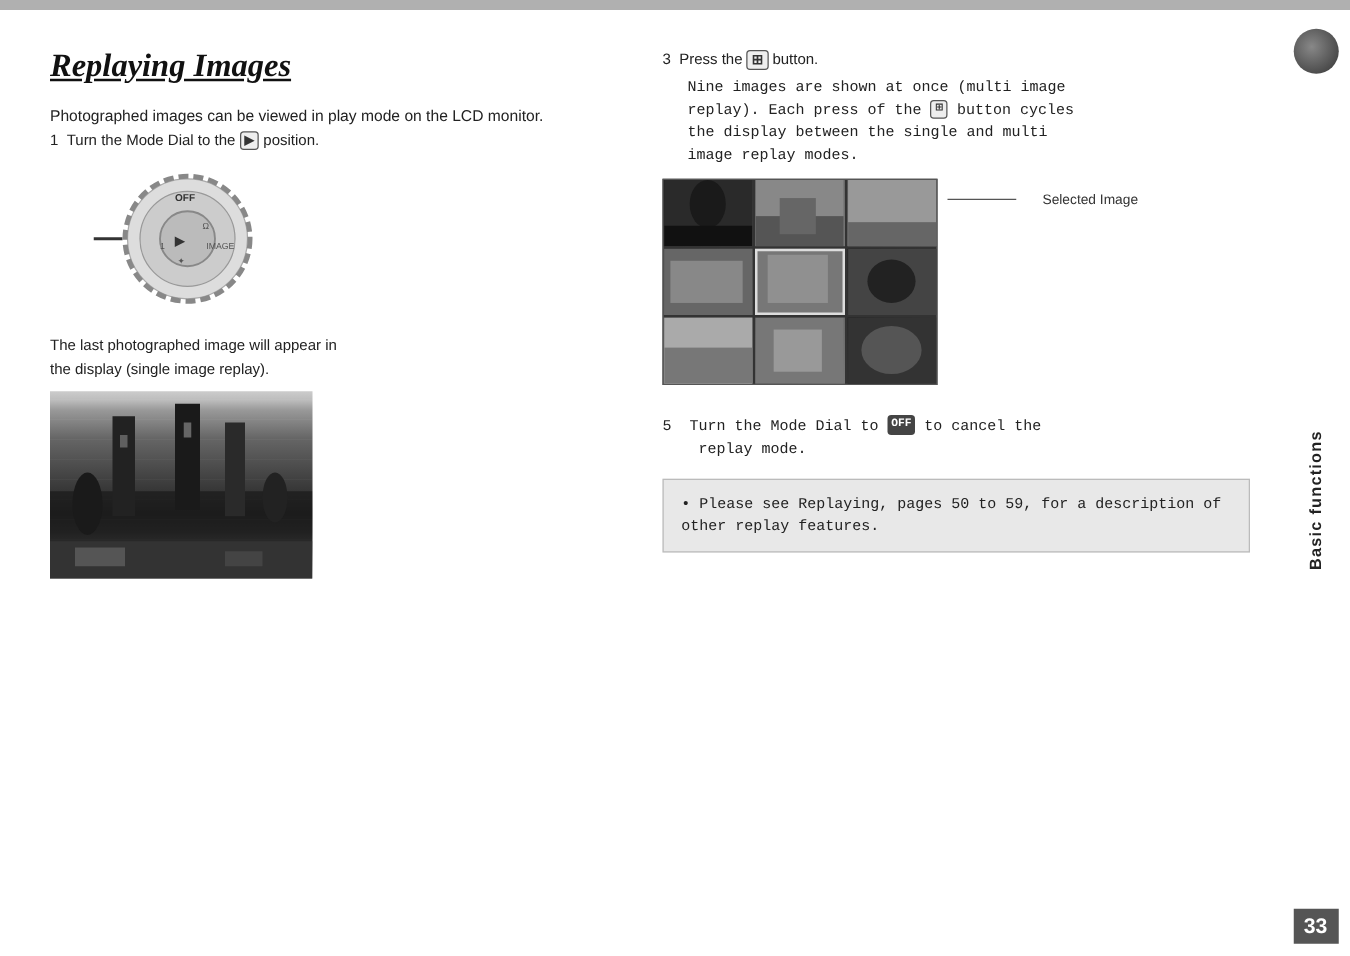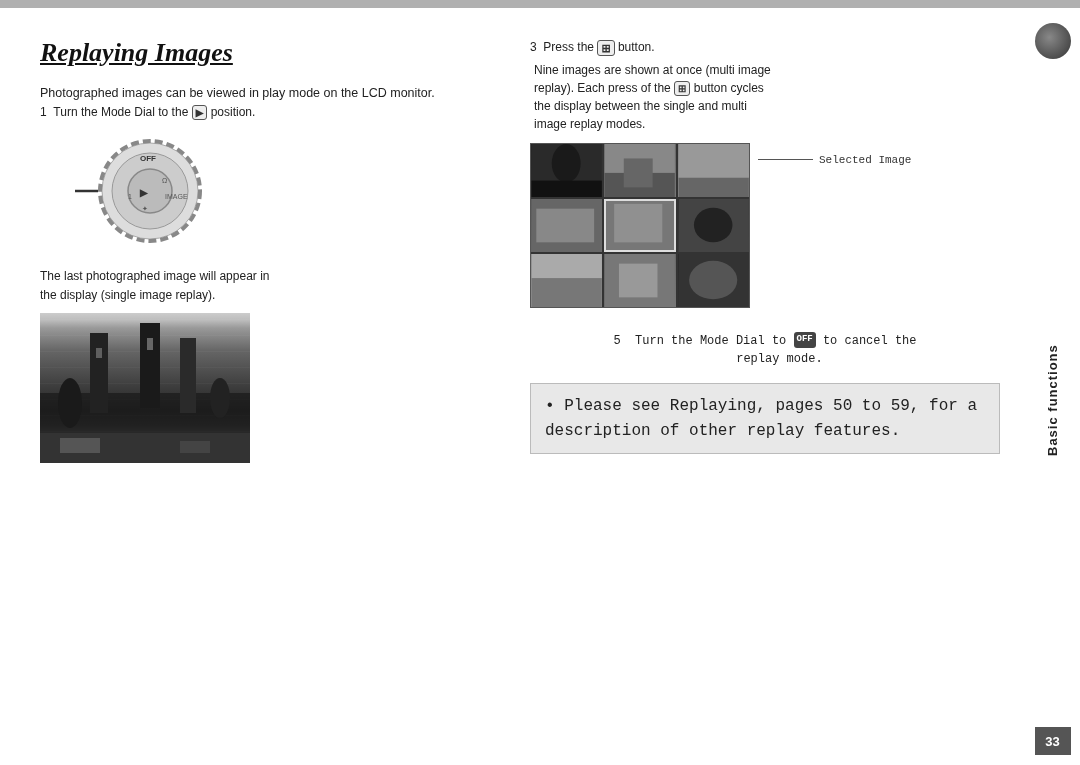--- a/index.html
+++ b/index.html
@@ -75,21 +75,21 @@
       display: flex;
       align-items: center;
       justify-content: center;
     }
 
     .sidebar-page-num {
       width: 36px;
       height: 28px;
       background: #555;
       color: #fff;
-      font-size: 13px;
+      font-size: 17px;
       display: flex;
       align-items: center;
       justify-content: center;
       font-weight: bold;
       margin-bottom: 10px;
     }
 
     
     .page-title {
       font-size: 26px;
@@ -230,21 +230,21 @@
       outline: 2px solid #ddd;
       outline-offset: -2px;
       background: linear-gradient(135deg, #666, #999);
     }
 
     
     .note-box {
       background: #e8e8e8;
       border: 1px solid #bbb;
       padding: 10px 14px;
-      font-size: 16px;
+      font-size: 12px;
       line-height: 1.55;
       font-family: 'Courier New', monospace;
       color: #222;
       margin-top: 16px;
     }
 
     .grid-and-label {
       display: flex;
       align-items: flex-start;
       gap: 8px;
@@ -331,21 +331,21 @@
   </div>
 
   <div class="right-column">
 
     <div class="step" style="margin-bottom:10px;">
       <div class="step-text">
         3&nbsp;&nbsp;Press the
         <span class="btn-icon" style="font-size:11px;">⊞</span>
         button.
       </div>
-      <div class="step-text" style="margin-top:4px; margin-left:4px; font-family:Liberation Sans, sans-serif; font-size:12px; line-height:1.5;">
+      <div class="step-text" style="margin-top:4px; margin-left:20px; font-family:Liberation Mono, monospace; font-size:12px; line-height:1.5;">
         Nine images are shown at once (multi image<br>
         replay). Each press of the
         <span class="btn-icon" style="font-size:10px;">⊞</span>
         button cycles<br>
         the display between the single and multi<br>
         image replay modes.
       </div>
     </div>
 
     <div class="grid-and-label">
@@ -407,29 +407,29 @@
           <svg width="100%" height="100%" viewBox="0 0 73 55">
               <rect width="73" height="55" fill="#333"></rect>
               <ellipse cx="36" cy="27" rx="25" ry="20" fill="#555"></ellipse>
             </svg>
         </div>
       </div>
 
       <div style="padding-top:10px;">
         <div style="display:flex; align-items:center;">
           <div style="width:55px; height:1px; background:#555;"></div>
-          <div style="margin-left:6px; font-size:11px; color:#333; line-height:1.3; font-family:Liberation Mono, monospace;">Selected
+          <div style="margin-left:21px; font-size:11px; color:#333; line-height:1.3; font-family:Liberation Sans, sans-serif;">Selected
 Image</div>
         </div>
       </div>
     </div>
 
 
     <div class="step" style="margin-top:8px;">
-      <div class="step-text" style="font-family:'Courier New',monospace; font-size:12px; line-height:1.55;text-align:center;">
+      <div class="step-text" style="font-family:'Courier New',monospace; font-size:12px; line-height:1.55;">
         5&nbsp;&nbsp;Turn the Mode Dial to
         <span class="off-badge">OFF</span>
         to cancel the<br>&nbsp;&nbsp;&nbsp;&nbsp;replay mode.
       </div>
     </div>
 
     <div class="note-box" style="margin-top:14px;">
       <span>• Please see Replaying, pages 50 to 59, for a description of other replay features.</span>
     </div>
 

